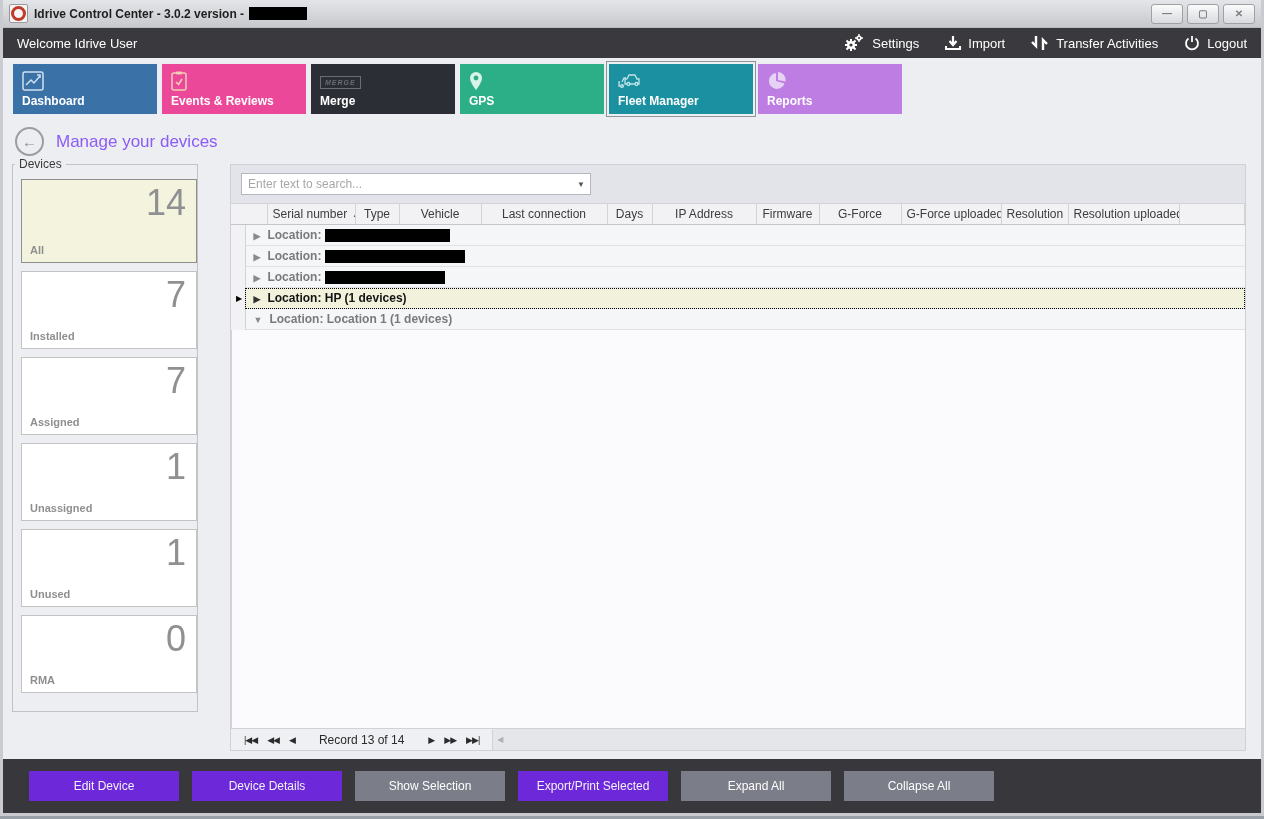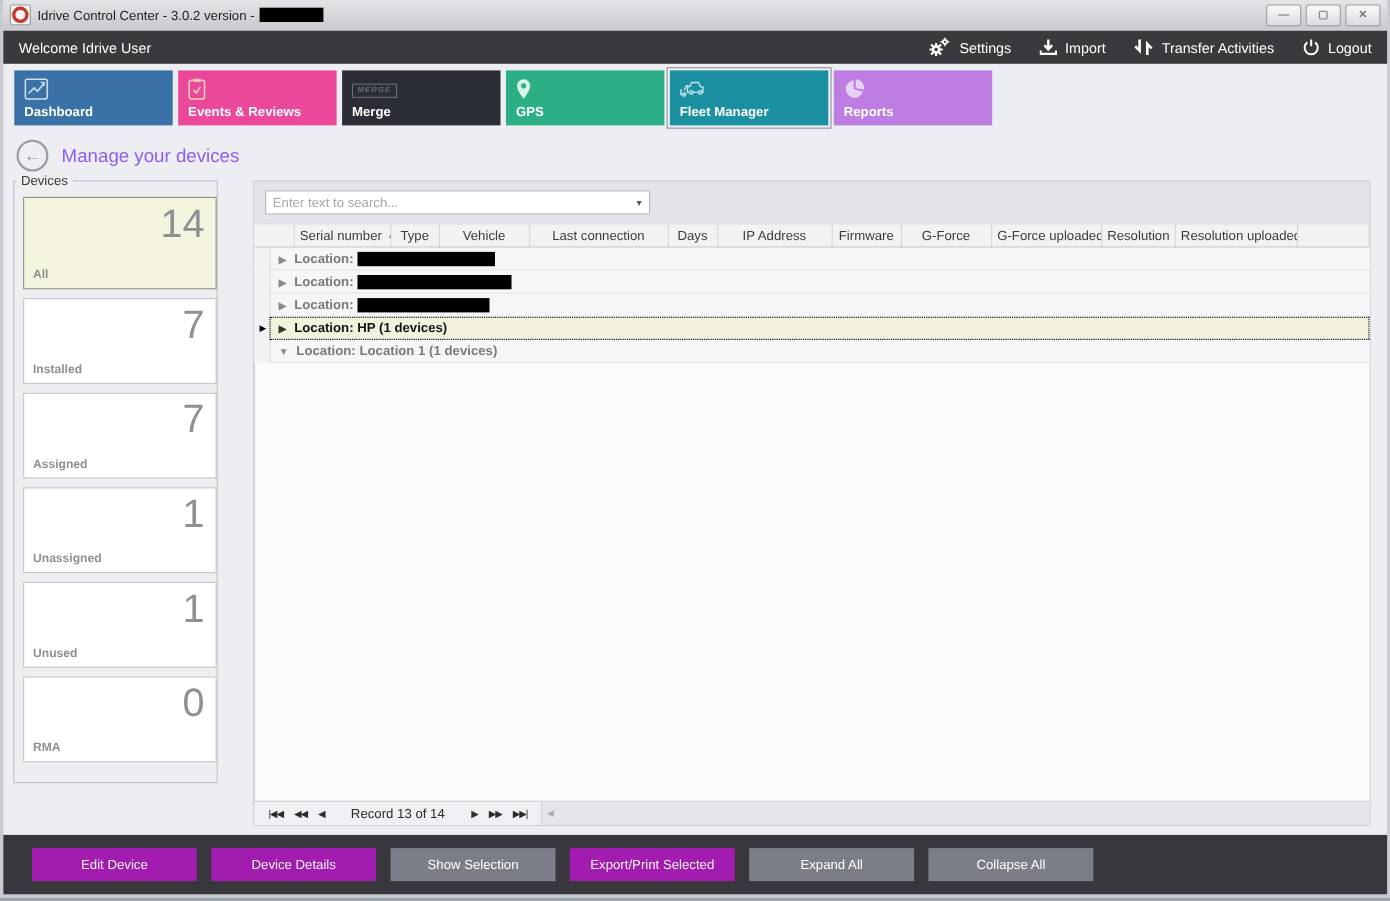--- a/index.html
+++ b/index.html
@@ -2,21 +2,21 @@
 <html><head>
 <meta charset="utf-8">
 <style>
   html,body{margin:0;padding:0;}
   body{width:1264px;height:819px;overflow:hidden;font-family:"Liberation Sans",sans-serif;background:#9aa0a8;}
   .window{width:1258px;height:813px;border:3px solid #c9cbd0;border-top:none;background:#eceef2;position:relative;}
   
   .titlebar{height:27px;background:linear-gradient(#e3e5e9,#c7c9cd);display:flex;align-items:center;padding:0 6px;border-bottom:1px solid #b9bbc0;}
   .appicon{width:17px;height:17px;background:#f5f5f5;border:1px solid #999;border-radius:2px;display:flex;align-items:center;justify-content:center;margin-right:6px;}
   .appicon .ring{width:9px;height:9px;border:3px solid #c0392b;border-radius:50%;}
-  .titletext{font-weight:normal;font-size:12px;color:#1e1e1e;}
+  .titletext{font-weight:bold;font-size:12px;color:#1e1e1e;}
   .redact{display:inline-block;background:#000;vertical-align:middle;}
   .redact.title{width:58px;height:13px;margin-left:5px;}
   .wincontrols{margin-left:auto;display:flex;gap:4px;}
   .winbtn{width:30px;height:18px;background:linear-gradient(#fbfbfb,#d8dade);border:1px solid #9fa1a6;border-radius:3px;color:#7b7d82;font-size:10px;font-weight:bold;display:flex;align-items:center;justify-content:center;line-height:1;}
   
   .welcomebar{height:30px;background:#3a3a3e;color:#fff;display:flex;align-items:center;padding:0 14px;font-size:13px;}
   .actions{margin-left:auto;display:flex;gap:26px;align-items:center;}
   .action{display:flex;align-items:center;gap:7px;font-size:13px;color:#fff;cursor:pointer;}
   .action svg{display:block;}
   
@@ -71,21 +71,21 @@
   .gridbody{flex:1;background:#fbfbfd;border-left:1px solid #d4d4d8;}
   
   .pagerrow{height:21px;background:#eff0f3;border-top:1px solid #cfd1d6;display:flex;align-items:center;padding-left:8px;font-size:12px;color:#2b2b2b;}
   .pbtn{font-size:9px;color:#2b2b2b;margin:0 5px;letter-spacing:-1px;}
   .plabel{margin:0 19px;}
   .hscroll{flex:1;align-self:stretch;background:#e4e6ea;margin-left:8px;display:flex;align-items:center;border-left:1px solid #d0d2d6;}
   .hscroll .sarrow{color:#aeb0b5;font-size:8px;padding-left:4px;}
   
   .footer{position:absolute;left:0;right:0;bottom:0;height:54px;background:#38383c;display:flex;align-items:center;gap:13px;padding-left:26px;}
   .fbtn{width:150px;height:30px;border:none;font-size:12px;font-family:"Liberation Sans",sans-serif;color:#fff;}
-  .fbtn.light{background:#a21caf;color:#f2f3f7;}
+  .fbtn.light{background:#6d28d9;color:#f2f3f7;}
   .fbtn.dark{background:#7b7e89;}
 </style>
 </head>
 <body>
 
 <div class="window">
 
   <div class="titlebar">
     <span class="appicon">
         <span class="ring"></span>

